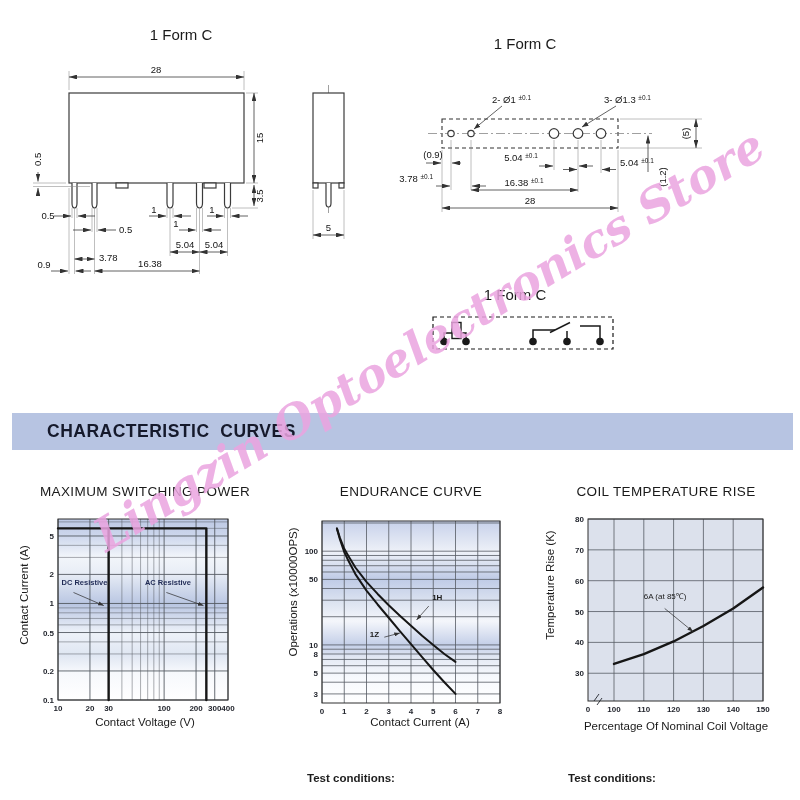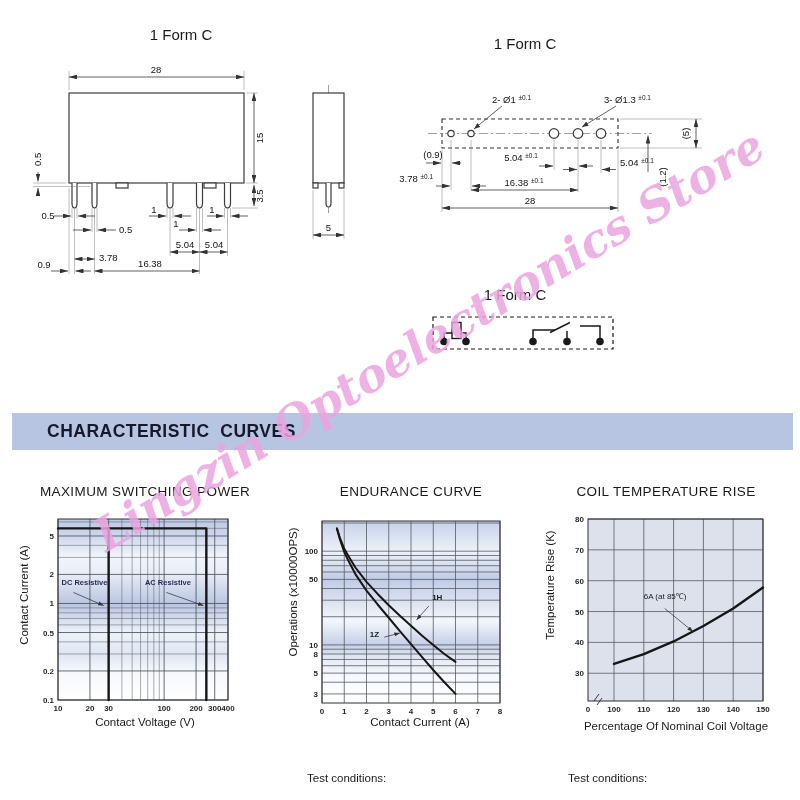--- a/index.html
+++ b/index.html
@@ -17,21 +17,21 @@
   .sch{stroke:#1a1a1a;stroke-width:1.5;fill:none;}
   .ctitle{font-size:13.5px;fill:#1a1a1a;text-anchor:middle;letter-spacing:0.4px;}
   .alabel{font-size:11.5px;fill:#1a1a1a;text-anchor:middle;}
   #section-header{left:12px;top:413px;width:746px;height:37px;background:#b7c4e2;
     color:#15192b;font-weight:bold;font-size:17.5px;line-height:37px;padding-left:35px;
     letter-spacing:0.5px;white-space:pre;}
   #watermark{left:98px;top:512px;font-family:"DejaVu Serif",serif;font-style:italic;
     font-weight:bold;font-size:46px;color:#eba4e0;opacity:0.85;white-space:nowrap;
     transform-origin:0 50%;transform:rotate(-31deg);pointer-events:none;z-index:9;}
   .tc{font-size:11.5px;line-height:1.3;color:#1d1d1d;white-space:pre;}
-  .tc .tc-h{font-weight:normal;}
+  .tc .tc-h{font-weight:bold;}
 </style>
 </head>
 <body>
 
 <svg class="abs" id="drawings" style="left:0;top:0;" width="800" height="412" viewBox="0 0 800 412">
   <defs>
     <marker id="dimarr" viewBox="0 0 10 6" refX="10" refY="3" markerWidth="10" markerHeight="6" orient="auto-start-reverse">
       <path d="M0,0 L10,3 L0,6 z" fill="#333"></path>
     </marker>
     <marker id="smallarr" viewBox="0 0 8 6" refX="8" refY="3" markerWidth="8" markerHeight="6" orient="auto">

